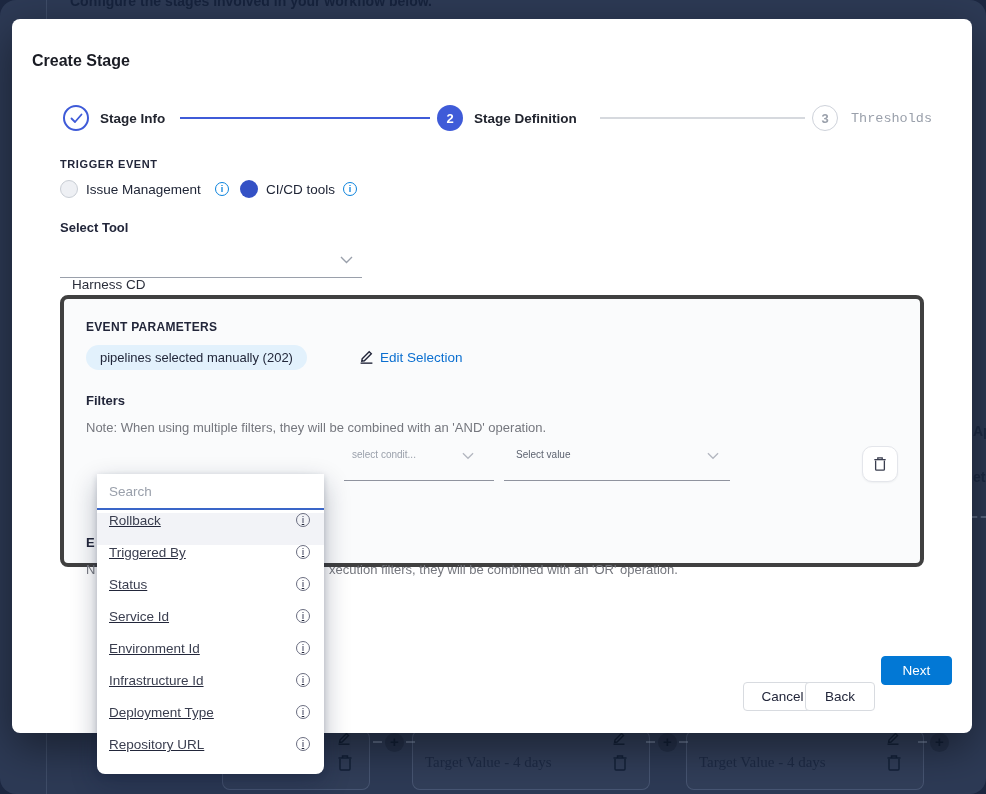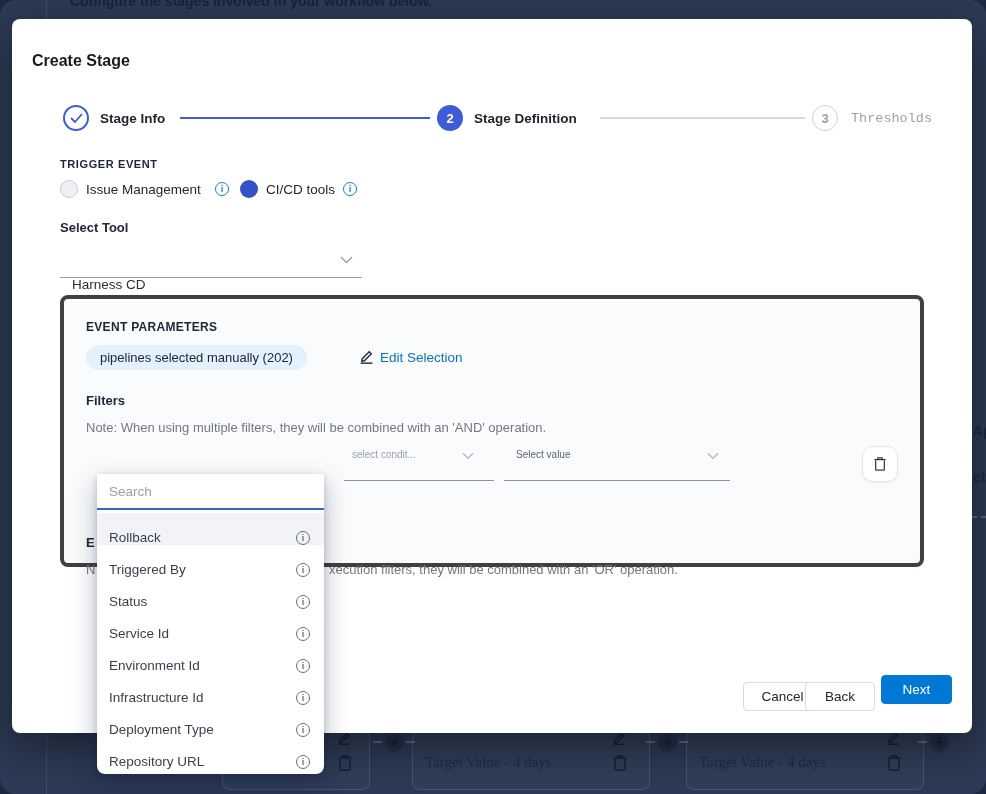--- a/index.html
+++ b/index.html
@@ -108,22 +108,23 @@
     z-index:20;
   }
   #dd-search {
     width:100%; height:36px; border:none; outline:none;
     border-bottom:2px solid #3a66c8; padding:0 12px;
     font-family:"Liberation Sans", sans-serif; font-size:13.5px; color:#3a3e4f;
     border-radius:0;
   }
   #dd-search::placeholder { color:#9aa0ab; }
   .dd-row {
-    height:32px; display:flex; align-items:flex-end; justify-content:space-between;
+    height:32px; display:flex; align-items:flex-start; justify-content:space-between;
     padding:0 14px 0 12px;
+    text-decoration:underline;
   }
   .dd-row.hl { background:#f2f3f7; }
   .dd-label { font-size:13.5px; color:#3a3e4f; }
 
   
   .btn {
     height:29px; border-radius:4px; font-size:13.5px;
     display:flex; align-items:center; justify-content:center;
     font-family:"Liberation Sans", sans-serif;
   }
@@ -258,21 +259,21 @@
           </svg>
       </div>
 
       <div class="abs field-label" style="left:22px; top:236px;">E</div>
       <div class="abs note-text" style="left:22px; top:263px;">N</div>
       <div class="abs note-text" style="left:265px; top:263px; white-space:nowrap;">xecution filters, they will be combined with an 'OR' operation.</div>
     </div>
 
     <button class="abs btn btn-ghost" style="left:731px; top:663px; width:79px;">Cancel</button>
     <button class="abs btn btn-ghost" style="left:793px; top:663px; width:70px;">Back</button>
-    <button class="abs btn btn-primary" style="left:869px; top:656px; width:71px;">Next</button>
+    <button class="abs btn btn-primary" style="left:869px; top:637px; width:71px;">Next</button>
   </div>
 
   <div id="dd-panel" class="abs">
     <input id="dd-search" placeholder="Search" style="">
     <div style="padding-top:3px;">
       <div class="dd-row hl">
         <span class="dd-label">Rollback</span>
         <span class="info-i info-gray">i</span>
       </div>
       <div class="dd-row">

